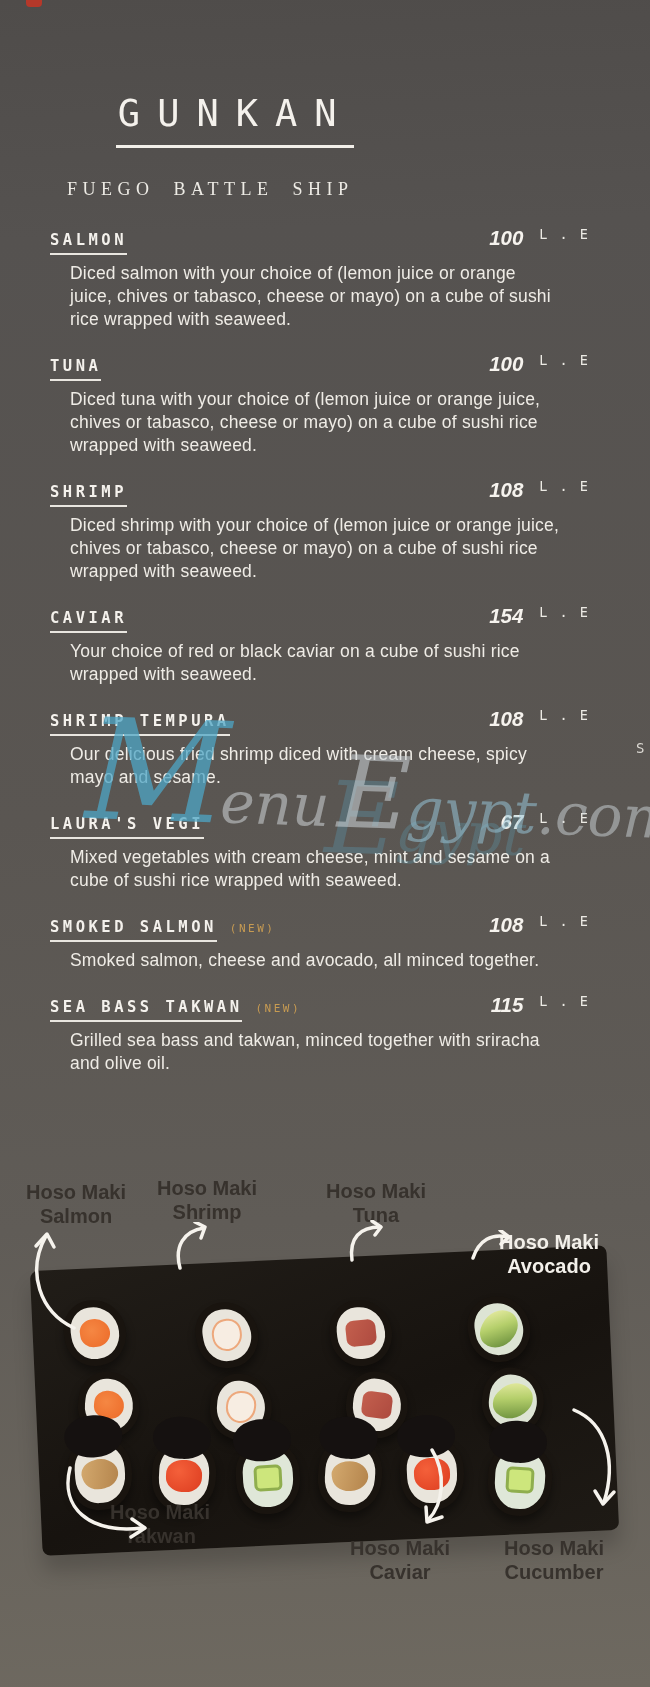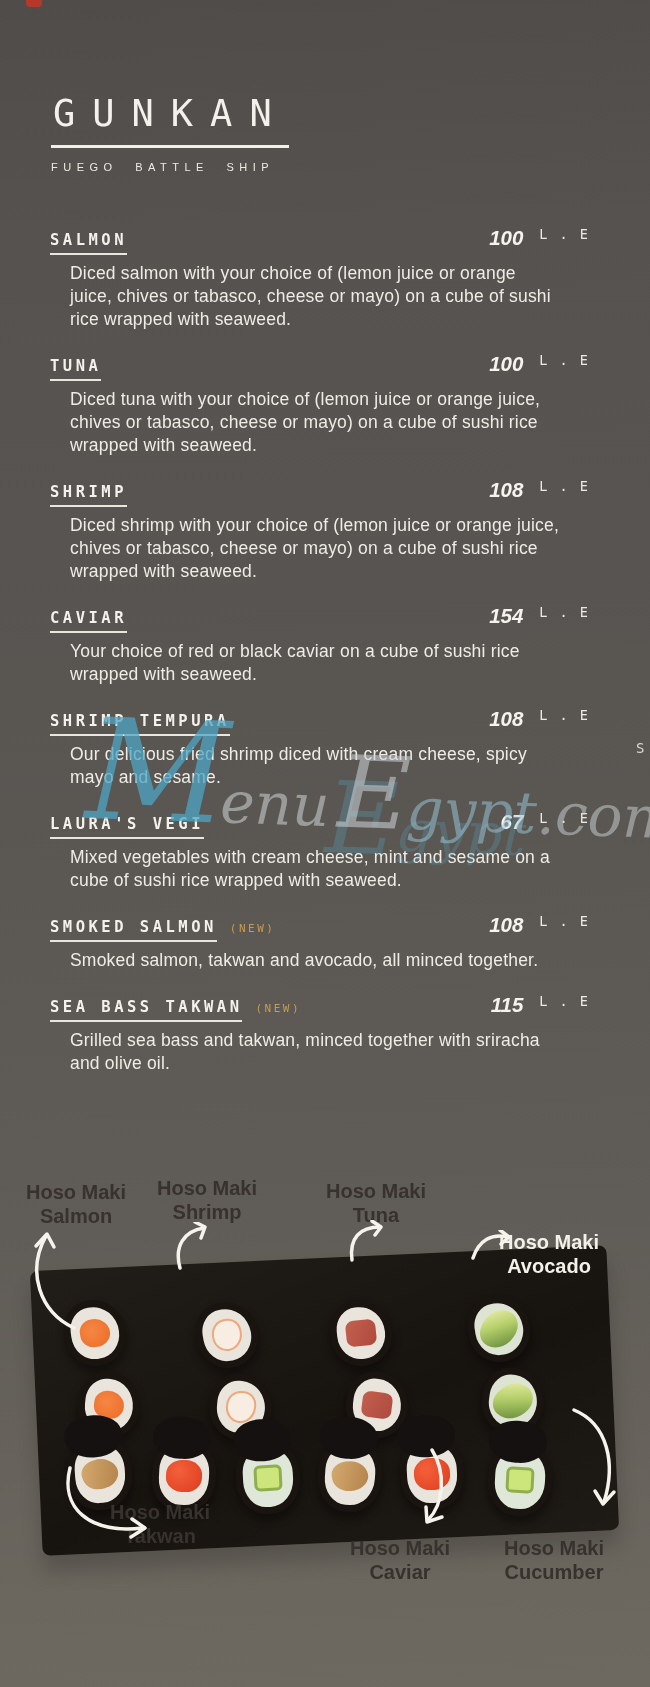--- a/index.html
+++ b/index.html
@@ -6,26 +6,26 @@
   body { width:650px; height:1687px; position:relative; overflow:hidden;
          font-family:"Liberation Sans", sans-serif; }
   .page { position:absolute; inset:0;
           background:linear-gradient(178deg,#4f4c4a 0%,#555250 14%,#5a5652 48%,#605c57 72%,#6e6960 100%); }
 
   
   .red-mark { position:absolute; left:26px; top:0; width:16px; height:7px;
               background:#b5382a; border-radius:0 0 4px 4px; }
 
   
-  .header { position:absolute; left:51px; top:92px; }
+  .header { position:absolute; left:67px; top:92px;text-align:right; }
   .title { display:inline-block; font-family:"DejaVu Sans Mono", monospace;
            font-size:37px; letter-spacing:17px; color:#f4f1ec;
            border-bottom:3px solid #f2efe9; padding:0 0 10px 2px; }
-  .subtitle { margin-top:13px; font-family:Liberation Sans, sans-serif;
-              font-size:11px; letter-spacing:5.5px; word-spacing:9px; color:#edebe5; }
+  .subtitle { margin-top:31px; font-family:Liberation Serif, serif;
+              font-size:18px; letter-spacing:5.5px; word-spacing:9px; color:#edebe5; }
 
   
   .menu { position:absolute; left:50px; top:226px; width:540px; }
   .item { margin-bottom:21px; }
   .row { display:flex; align-items:baseline; }
   .iname { font-family:"DejaVu Sans Mono", monospace; font-weight:bold;
            font-size:15.5px; letter-spacing:3.5px; color:#f4f1ec;
            border-bottom:2px solid #e9e6e0; padding-bottom:4px; white-space:nowrap; }
   .tag { color:#c79b52; font-size:11px; letter-spacing:2.5px; margin-left:13px;
          font-family:"DejaVu Sans Mono", monospace; }
@@ -199,21 +199,21 @@
     <div class="item">
       <div class="row">
         <span class="iname">SMOKED SALMON</span>
         <span class="tag">(NEW)</span>
         <span class="spacer"></span>
         <span class="price">
           <span class="num">108</span>
           <span class="unit">L . E</span>
         </span>
       </div>
-      <div class="desc">Smoked salmon, takwan and avocado, all minced together.</div>
+      <div class="desc">Smoked salmon, cheese and avocado, all minced together.</div>
     </div>
 
     <div class="item">
       <div class="row">
         <span class="iname">SEA BASS TAKWAN</span>
         <span class="tag">(NEW)</span>
         <span class="spacer"></span>
         <span class="price">
           <span class="num">115</span>
           <span class="unit">L . E</span>

